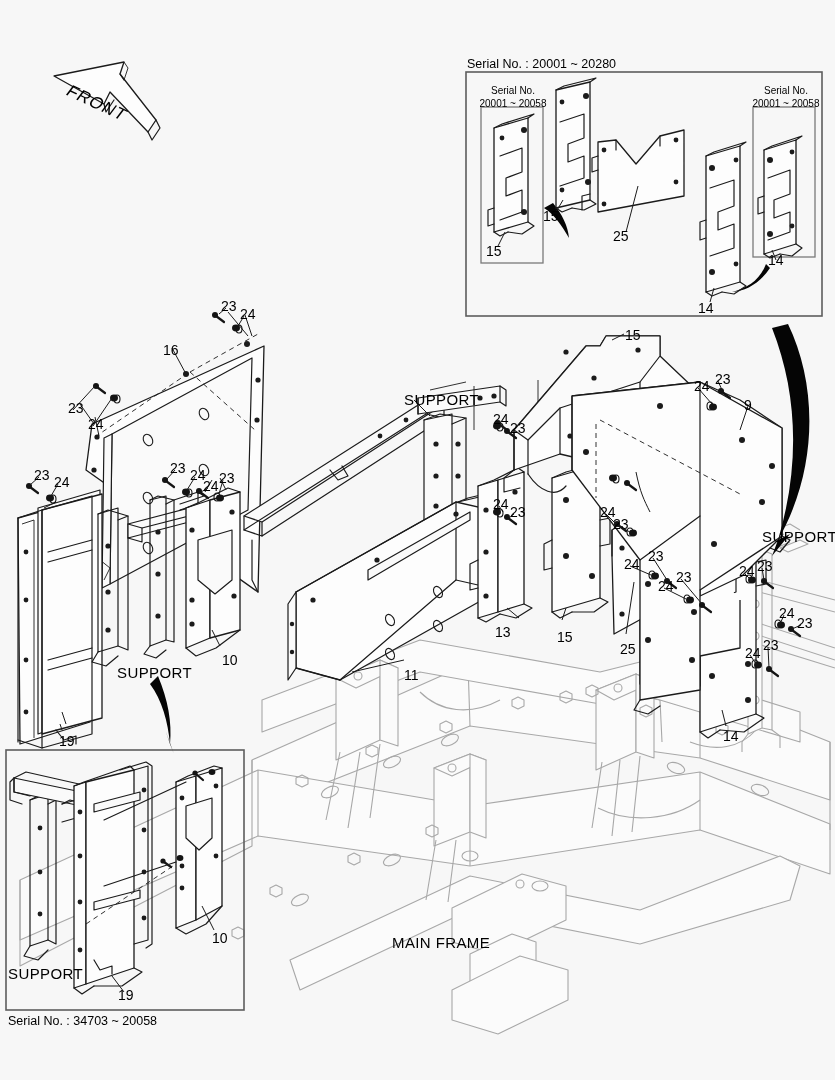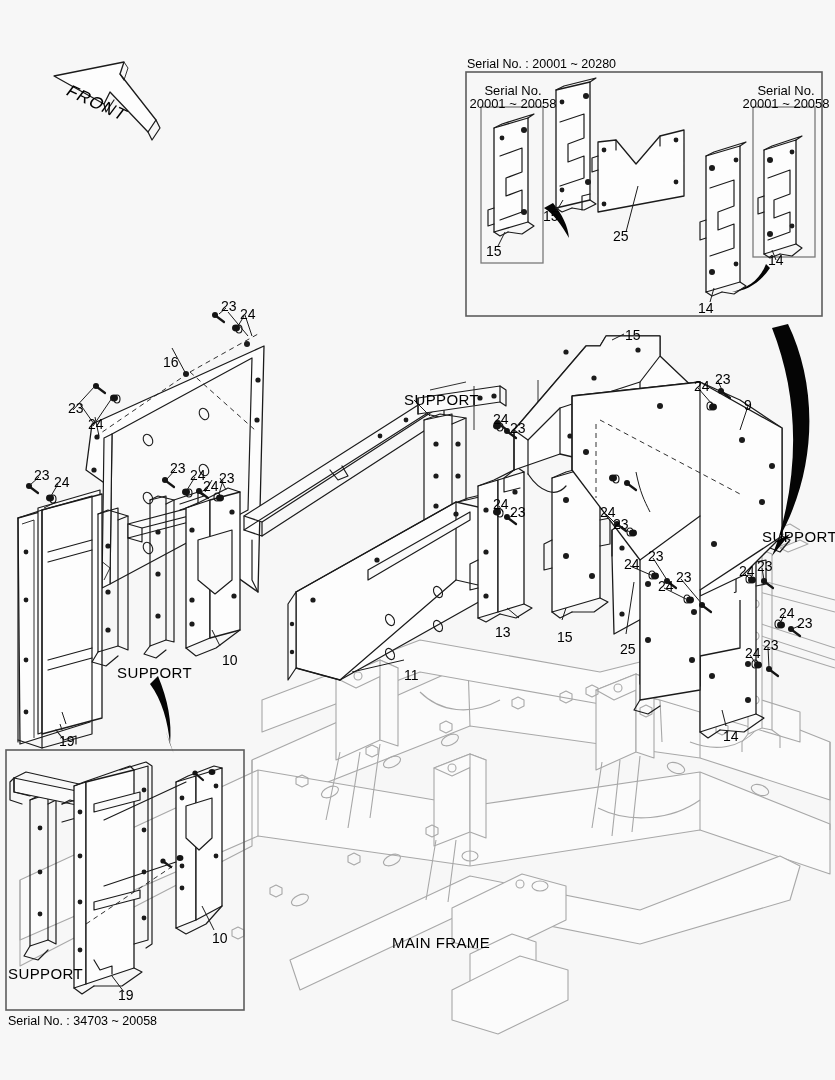--- a/index.html
+++ b/index.html
@@ -3,21 +3,21 @@
 <meta charset="utf-8">
 <style>
   html,body{margin:0;padding:0;background:#fff;}
   body{font-family:"Liberation Sans", sans-serif;}
   #page{position:relative;width:835px;height:1080px;background:#f7f7f7;overflow:hidden;}
   svg.layer{position:absolute;left:0;top:0;width:835px;height:1080px;}
   .lbl{position:absolute;font-family:"Liberation Sans",sans-serif;color:#000;white-space:nowrap;}
   .callout{font-size:14px;}
   .bigword{font-size:15px;letter-spacing:.4px;}
   .serial{font-size:12.5px;text-align:center;}
-  .serial2{font-size:13px;text-align:center;line-height:14px;}
+  .serial2{font-size:10px;text-align:center;line-height:14px;}
   .frontword{position:absolute;font-size:17px;letter-spacing:1px;
      transform:rotate(25deg) skewX(-12deg);transform-origin:left top;}
   
   .ln{fill:none;stroke:#1b1b1b;stroke-width:1.2;stroke-linejoin:round;stroke-linecap:round;}
   .ln-thin{fill:none;stroke:#1b1b1b;stroke-width:0.9;}
   .ln-lead{fill:none;stroke:#1b1b1b;stroke-width:1;}
   .ln-dash{fill:none;stroke:#1b1b1b;stroke-width:0.9;stroke-dasharray:5 4;}
   .pnl{fill:#fdfdfd;stroke:#1b1b1b;stroke-width:1.3;stroke-linejoin:round;}
   .pnl2{fill:#fafafa;stroke:#1b1b1b;stroke-width:1.2;stroke-linejoin:round;}
   .hole{fill:none;stroke:#1b1b1b;stroke-width:1.1;}
@@ -737,21 +737,21 @@
   <div class="lbl bigword" style="left:8px; top:965px;">SUPPORT</div>
   <div class="lbl callout" style="left:212px; top:930px;">10</div>
   <div class="lbl callout" style="left:118px; top:987px;">19</div>
 
   <div class="lbl bigword" style="left:404px; top:391px;">SUPPORT</div>
   <div class="lbl bigword" style="left:117px; top:664px;">SUPPORT</div>
   <div class="lbl bigword" style="left:762px; top:528px;">SUPPORT</div>
 
   <div class="lbl bigword" style="left:392px; top:934px;">MAIN FRAME</div>
 
-  <div class="lbl callout" style="left:163px; top:354px;text-align:center;">16</div>
+  <div class="lbl callout" style="left:163px; top:342px;text-align:center;">16</div>
   <div class="lbl callout" style="left:625px; top:327px;">15</div>
   <div class="lbl callout" style="left:744px; top:397px;">9</div>
   <div class="lbl callout" style="left:59px;  top:733px;">19</div>
   <div class="lbl callout" style="left:222px; top:652px;">10</div>
   <div class="lbl callout" style="left:404px; top:667px;">11</div>
   <div class="lbl callout" style="left:495px; top:624px;">13</div>
   <div class="lbl callout" style="left:557px; top:629px;">15</div>
   <div class="lbl callout" style="left:620px; top:641px;">25</div>
   <div class="lbl callout" style="left:723px; top:728px;">14</div>
 

